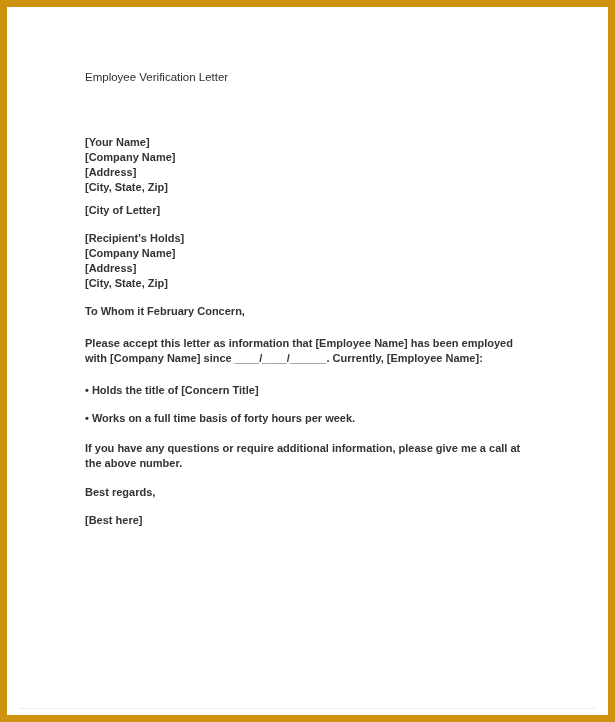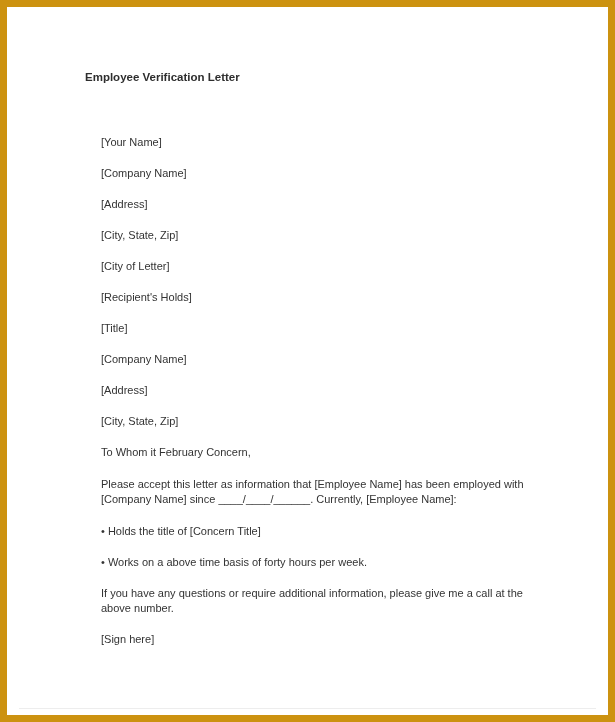--- a/index.html
+++ b/index.html
@@ -23,27 +23,28 @@
   .content {
     box-sizing: border-box;
     padding: 63px 60px 0 78px;
     font-family: "Liberation Sans", sans-serif;
     font-size: 11px;
     line-height: 15px;
     color: #333333;
   }
   .letter-title {
     font-size: 11.5px;
-    font-weight: bold;
+    font-weight: normal;
     line-height: 15px;
     margin: 0 0 50px 0;
     color: #2e2e2e;
   }
   .content p {
-    margin: 16px;
+    margin: 0;
+    font-weight: bold;
   }
   .block {
     margin: 0;
   }
   .para {
     max-width: 450px;
   }
   
   .mb8  { margin-bottom: 8px  !important; }
   .mb12 { margin-bottom: 12px !important; }
@@ -72,37 +73,37 @@
       <p>[Your Name]</p>
       <p>[Company Name]</p>
       <p>[Address]</p>
       <p>[City, State, Zip]</p>
     </div>
 
     <p class="mb13">[City of Letter]</p>
 
     <div class="block mb13">
       <p>[Recipient's Holds]</p>
-      <p>[Title]</p>
       <p>[Company Name]</p>
       <p>[Address]</p>
       <p>[City, State, Zip]</p>
     </div>
 
 
     <p class="mb17">To Whom it February Concern,</p>
 
     <p class="para mb17">Please accept this letter as information that [Employee Name] has been employed with [Company Name] since ____/____/______. Currently, [Employee Name]:</p>
 
     <p class="para mb13">• Holds the title of [Concern Title]</p>
 
 
-    <p class="para mb15">• Works on a above time basis of forty hours per week.</p>
+    <p class="para mb15">• Works on a full time basis of forty hours per week.</p>
 
     <p class="para mb14">If you have any questions or require additional information, please give me a call at the above number.</p>
 
+    <p class="mb13">Best regards,</p>
 
-    <p>[Sign here]</p>
+    <p>[Best here]</p>
 
   </div>
 
   <div class="page-edge"></div>
 </div>
 
 </body></html>

